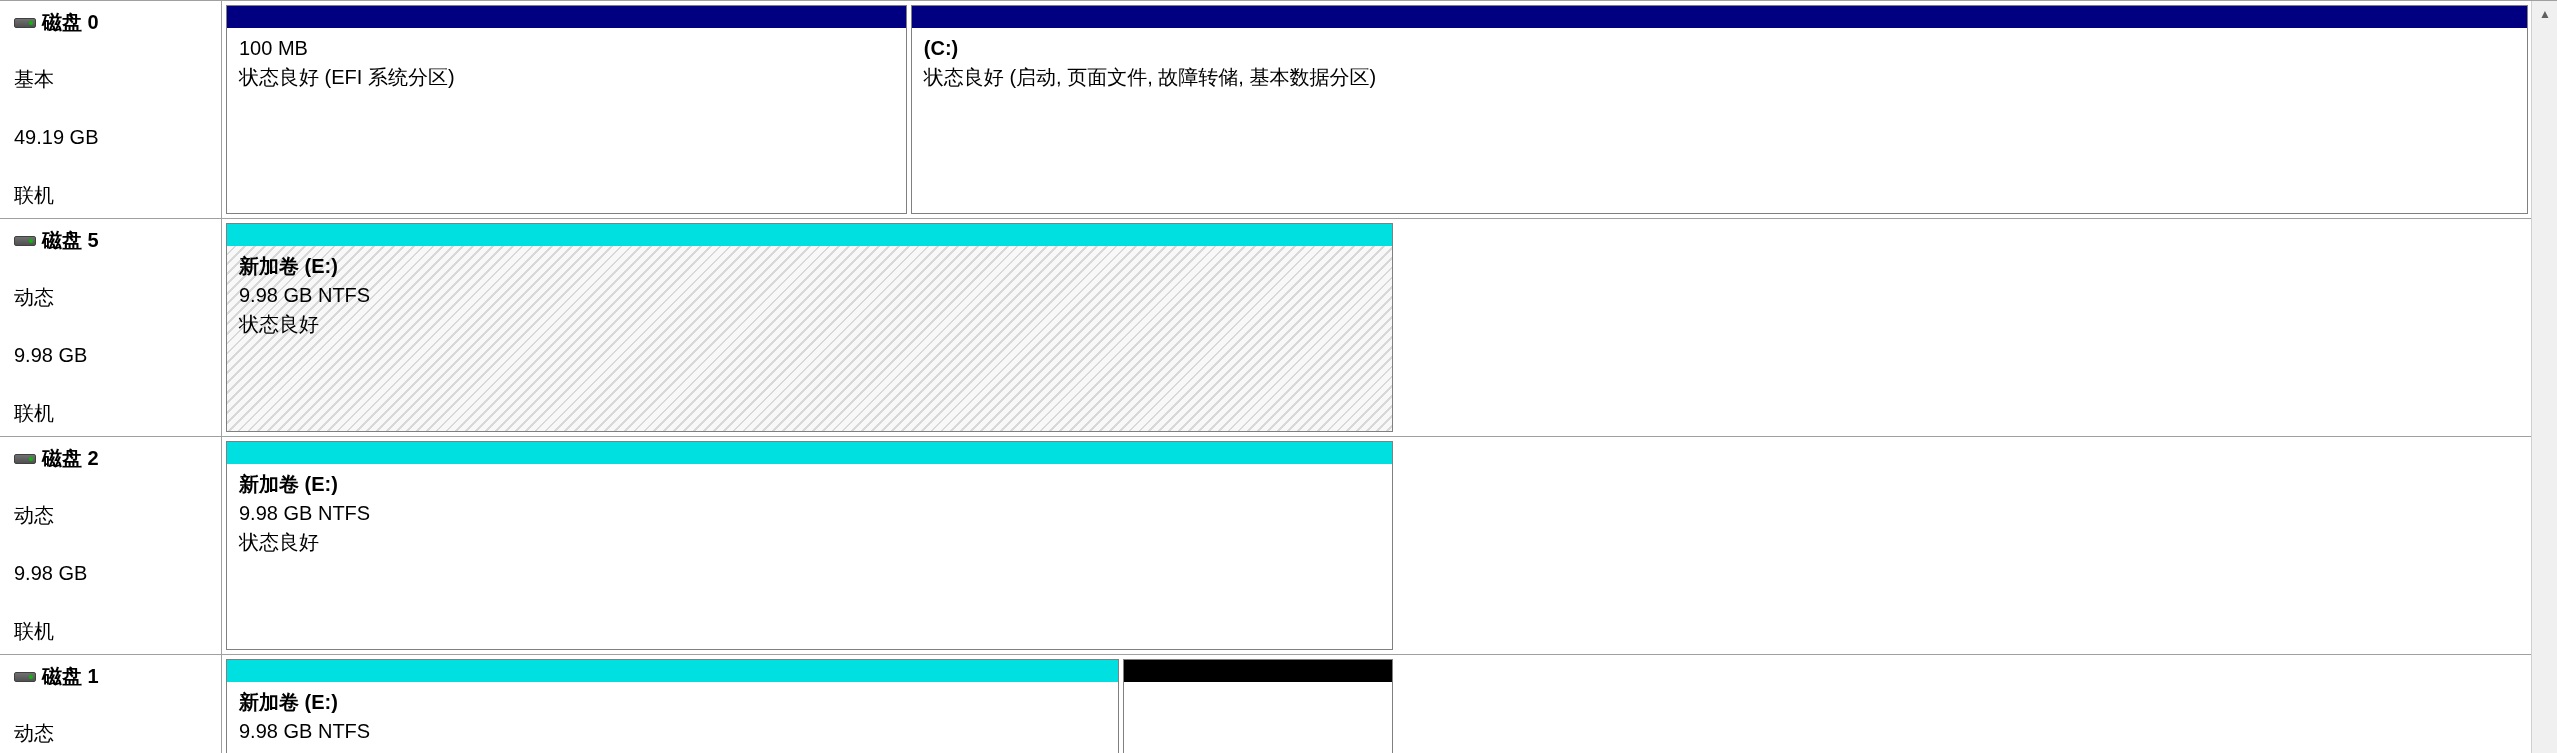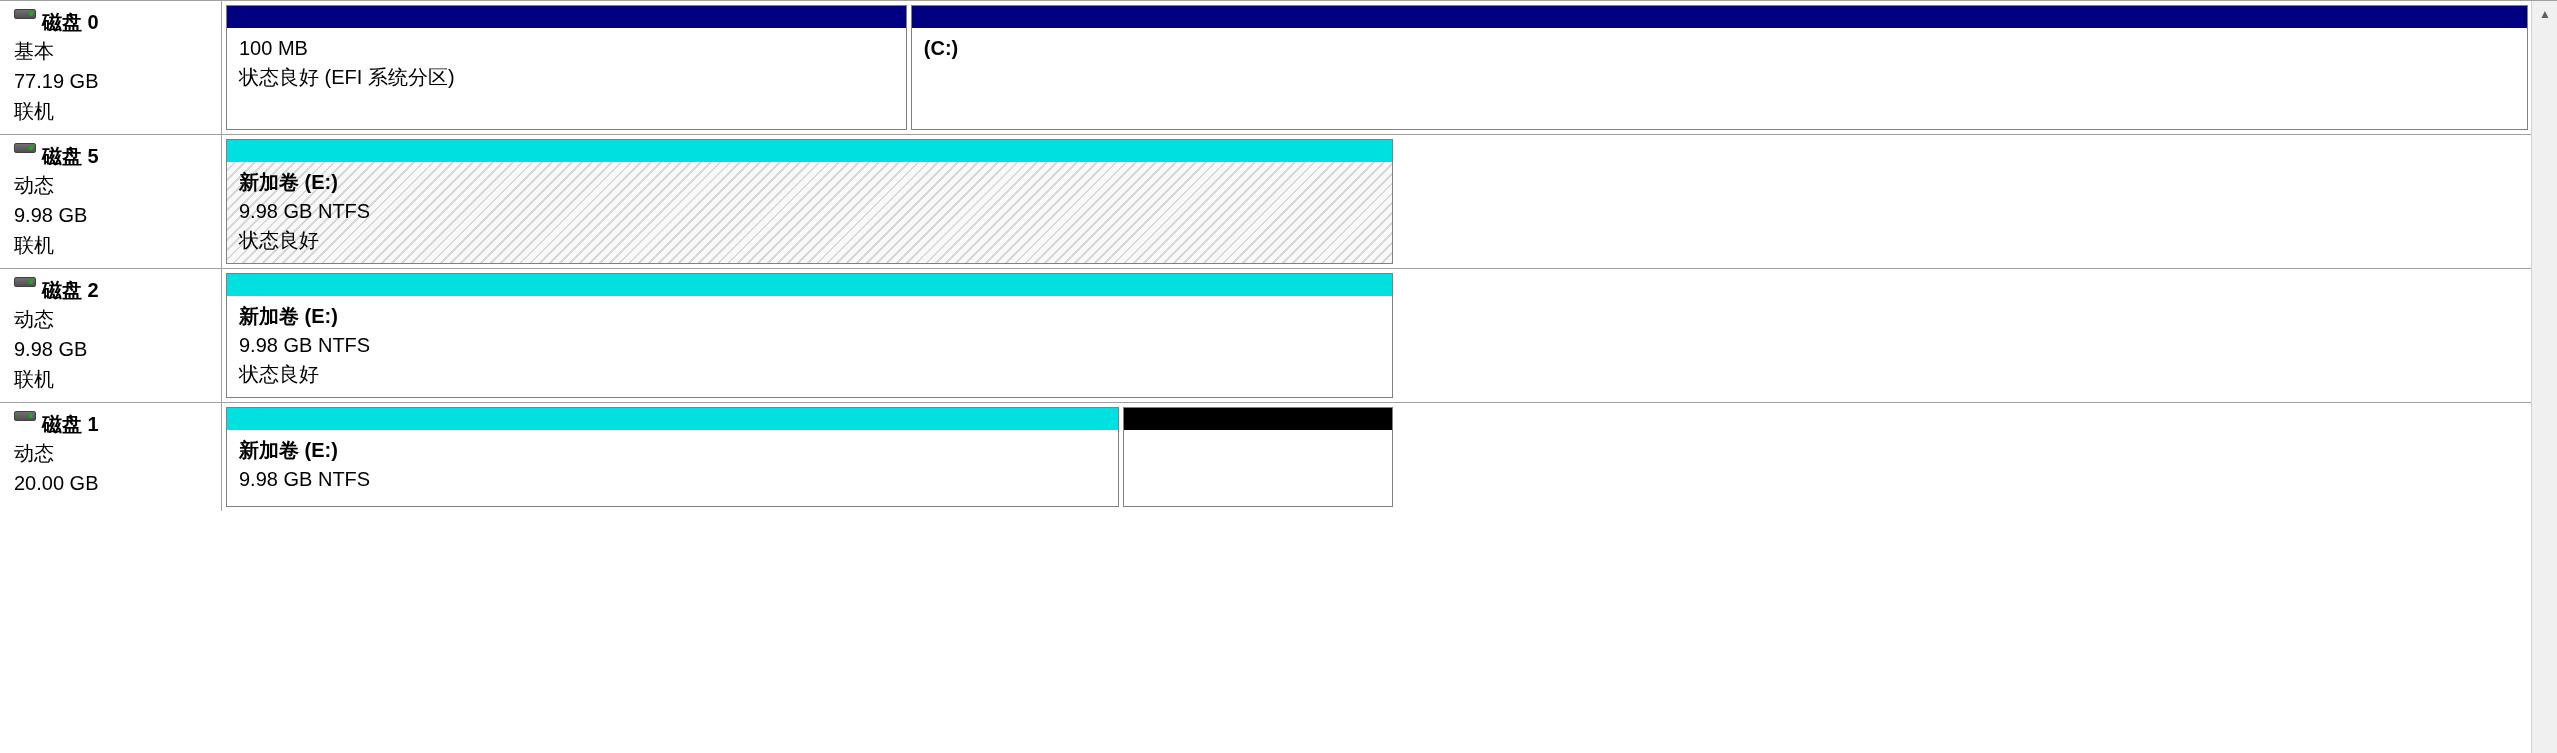--- a/index.html
+++ b/index.html
@@ -42,21 +42,21 @@
     .disk-label-cell {
       width: 222px;
       flex-shrink: 0;
       background: #ffffff;
       padding: 8px 14px;
       border-right: 1px solid #a0a0a0;
       position: relative;
     }
     .disk-label-header {
       display: flex;
-      align-items: flex-start;
+      align-items: center;
       gap: 6px;
       font-weight: bold;
     }
     .disk-icon {
       width: 22px;
       height: 10px;
       background: linear-gradient(to bottom, #707070 0%, #505050 100%);
       border: 1px solid #404040;
       border-radius: 2px;
       position: relative;
@@ -68,20 +68,21 @@
       right: 2px;
       top: 2px;
       width: 4px;
       height: 4px;
       background: #00c000;
       border-radius: 50%;
     }
     .disk-type, .disk-size, .disk-status {
       font-weight: normal;
       line-height: 1.5;
+      margin-top: 28px;
     }
     .partitions-cell {
       flex: 1;
       padding: 4px 4px 4px 4px;
       display: flex;
       gap: 4px;
       align-items: stretch;
       max-width: 2300px;
     }
     .partition-box {
@@ -125,36 +126,37 @@
     <div class="scroll-arrow-up">▲</div>
   </div>
 
   <div class="disk-row">
     <div class="disk-label-cell">
       <div class="disk-label-header">
         <span class="disk-icon"></span>
         <span>磁盘 0</span>
       </div>
       <div class="disk-type">基本</div>
-      <div class="disk-size">77.19 GB</div>
+      <div class="disk-size">49.19 GB</div>
       <div class="disk-status">联机</div>
     </div>
     <div class="partitions-cell" style="max-width:2310px">
       <div class="partition-box" style="flex:290">
         <div class="partition-header hdr-blue"></div>
         <div class="partition-body">
           <div class="vol-name"></div>
           <div class="vol-size">100 MB</div>
           <div class="vol-status">状态良好 (EFI 系统分区)</div>
         </div>
       </div>
       <div class="partition-box" style="flex:690">
         <div class="partition-header hdr-blue"></div>
         <div class="partition-body">
           <div class="vol-name">  (C:)</div>
+          <div class="vol-status">状态良好 (启动, 页面文件, 故障转储, 基本数据分区)</div>
         </div>
       </div>
     </div>
   </div>
 
   <div class="disk-row">
     <div class="disk-label-cell">
       <div class="disk-label-header">
         <span class="disk-icon"></span>
         <span>磁盘 5</span>

